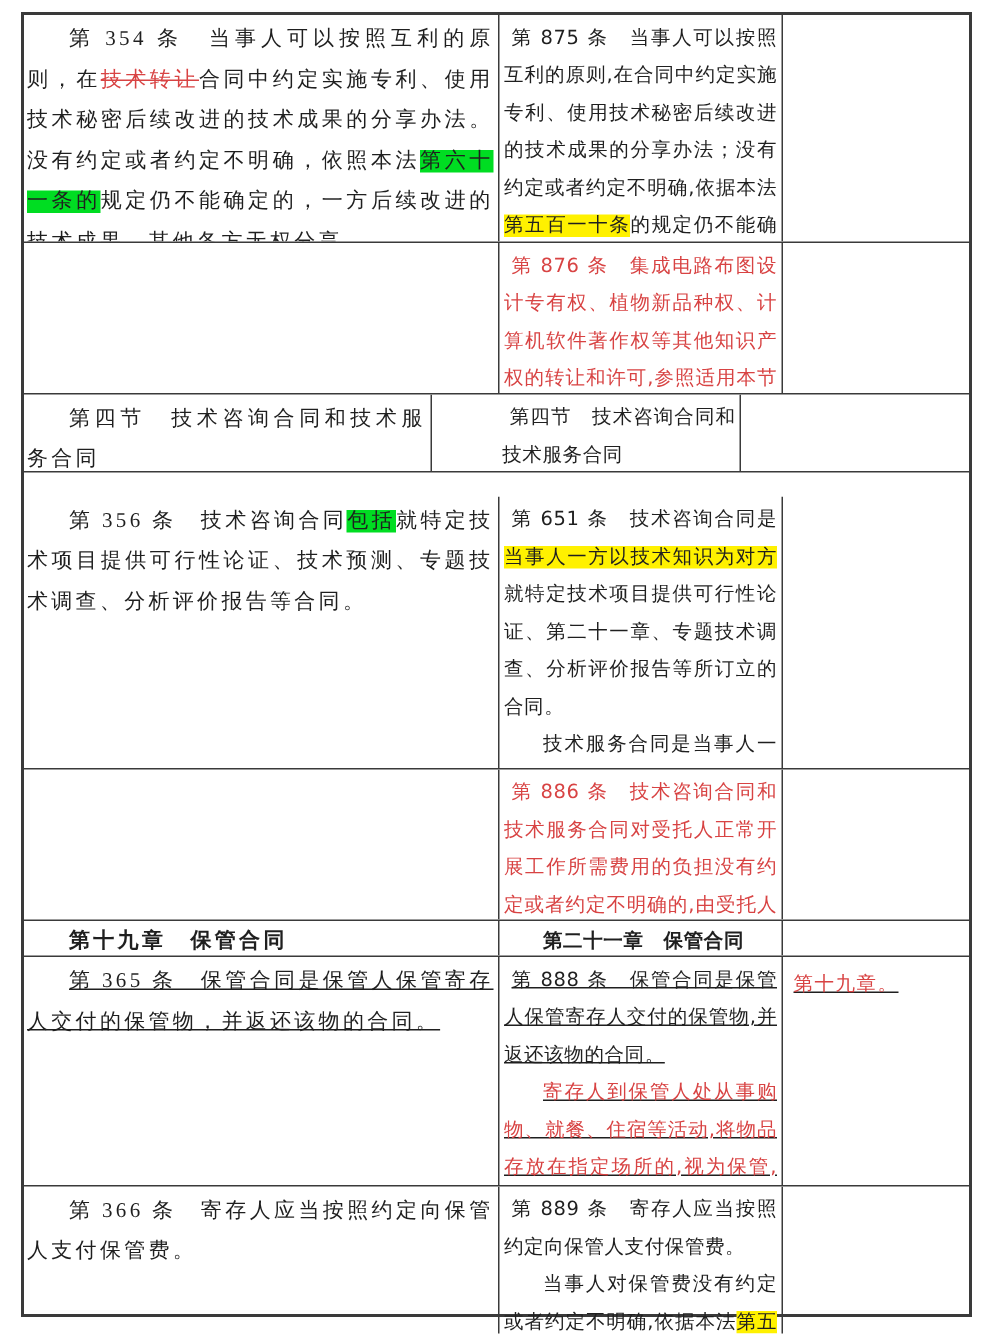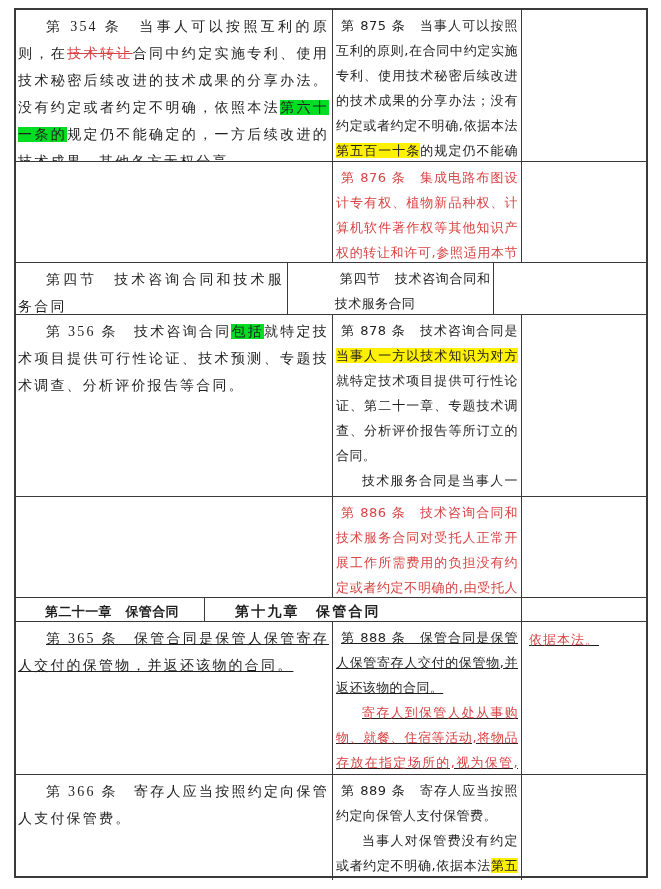--- a/index.html
+++ b/index.html
@@ -74,56 +74,56 @@
       </div>
       <div class="row" style="height: 52px; gap: 44px;">
         <div class="cell c-old">
           <p class="para ind-2em"><span class="run run-normal">第四节　技术咨询合同和技术服务合同</span></p>
         </div>
         <div class="cell c-new">
           <p class="para ind-sm"><span class="run run-normal">第四节　技术咨询合同和技术服务合同</span></p>
         </div>
         <div class="cell c-note"></div>
       </div>
-      <div class="row" style="height: 182px;">
+      <div class="row" style="height: 182px; margin-top: 16px;">
         <div class="cell c-old">
           <p class="para ind-2em"><span class="run run-normal">第 356 条　技术咨询合同</span><span class="run run-green">包括</span><span class="run run-normal">就特定技术项目提供可行性论证、技术预测、专题技术调查、分析评价报告等合同。</span></p>
         </div>
         <div class="cell c-new">
-          <p class="para ind-sm"><span class="run run-normal">第 878 条　技术咨询合同是</span><span class="run run-yellow">当事人一方以技术知识为对方</span><span class="run run-normal">就特定技术项目提供可行性论证、第二十一章、专题技术调查、分析评价报告等所订立的合同。</span></p>
+          <p class="para ind-sm"><span class="run run-normal">第 651 条　技术咨询合同是</span><span class="run run-yellow">当事人一方以技术知识为对方</span><span class="run run-normal">就特定技术项目提供可行性论证、第二十一章、专题技术调查、分析评价报告等所订立的合同。</span></p>
           <p class="para ind-2em"><span class="run run-normal">技术服务合同是当事人一方以技术知识为对方解决特定技术问题所订立的合同,不包括承揽合同和建设工程合同。</span></p>
         </div>
         <div class="cell c-note"></div>
       </div>
       <div class="row" style="height: 101px;">
         <div class="cell c-old"></div>
         <div class="cell c-new">
           <p class="para ind-sm"><span class="run run-red">第 886 条　技术咨询合同和技术服务合同对受托人正常开展工作所需费用的负担没有约定或者约定不明确的,由受托人负担。</span></p>
         </div>
         <div class="cell c-note"></div>
       </div>
       <div class="row chapter" style="height: 24px;">
+        <div class="cell c-old">
+          <p class="para ind-2em"><span class="run run-bold">第十九章　保管合同</span></p>
+        </div>
         <div class="cell c-new">
           <p class="para ind-2em"><span class="run run-bold">第二十一章　保管合同</span></p>
-        </div>
-        <div class="cell c-old">
-          <p class="para ind-2em"><span class="run run-bold">第十九章　保管合同</span></p>
         </div>
         <div class="cell c-note"></div>
       </div>
       <div class="row" style="height: 153px; text-decoration: underline;">
         <div class="cell c-old">
           <p class="para ind-2em"><span class="run run-normal">第 365 条　保管合同是保管人保管寄存人交付的保管物，并返还该物的合同。</span></p>
         </div>
         <div class="cell c-new">
           <p class="para ind-sm"><span class="run run-normal">第 888 条　保管合同是保管人保管寄存人交付的保管物,并返还该物的合同。</span></p>
           <p class="para ind-2em"><span class="run run-red">寄存人到保管人处从事购物、就餐、住宿等活动,将物品存放在指定场所的,视为保管,但是当事人另有约定或者另有交易习惯的除外。</span></p>
         </div>
         <div class="cell c-note">
-          <p class="para"><span class="run run-red">依据本法。</span></p>
+          <p class="para"><span class="run run-red">第十九章。</span></p>
         </div>
       </div>
       <div class="row" style="height: 105px;">
         <div class="cell c-old">
           <p class="para ind-2em"><span class="run run-normal">第 366 条　寄存人应当按照约定向保管人支付保管费。</span></p>
         </div>
         <div class="cell c-new">
           <p class="para ind-sm"><span class="run run-normal">第 889 条　寄存人应当按照约定向保管人支付保管费。</span></p>
           <p class="para ind-2em"><span class="run run-normal">当事人对保管费没有约定或者约定不明确,依据本法</span><span class="run run-yellow">第五百一十条</span></p>
         </div>

